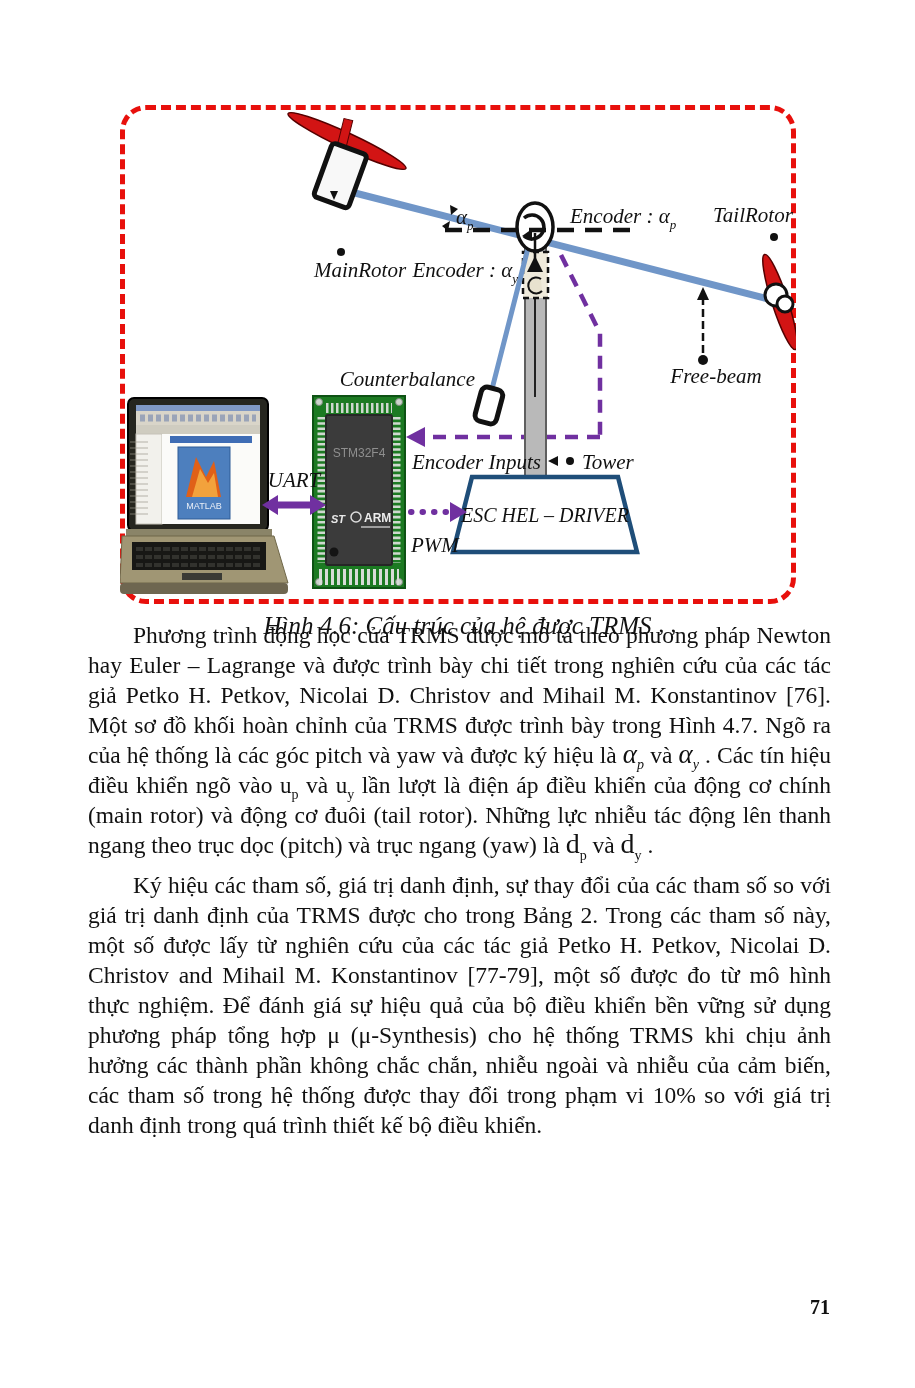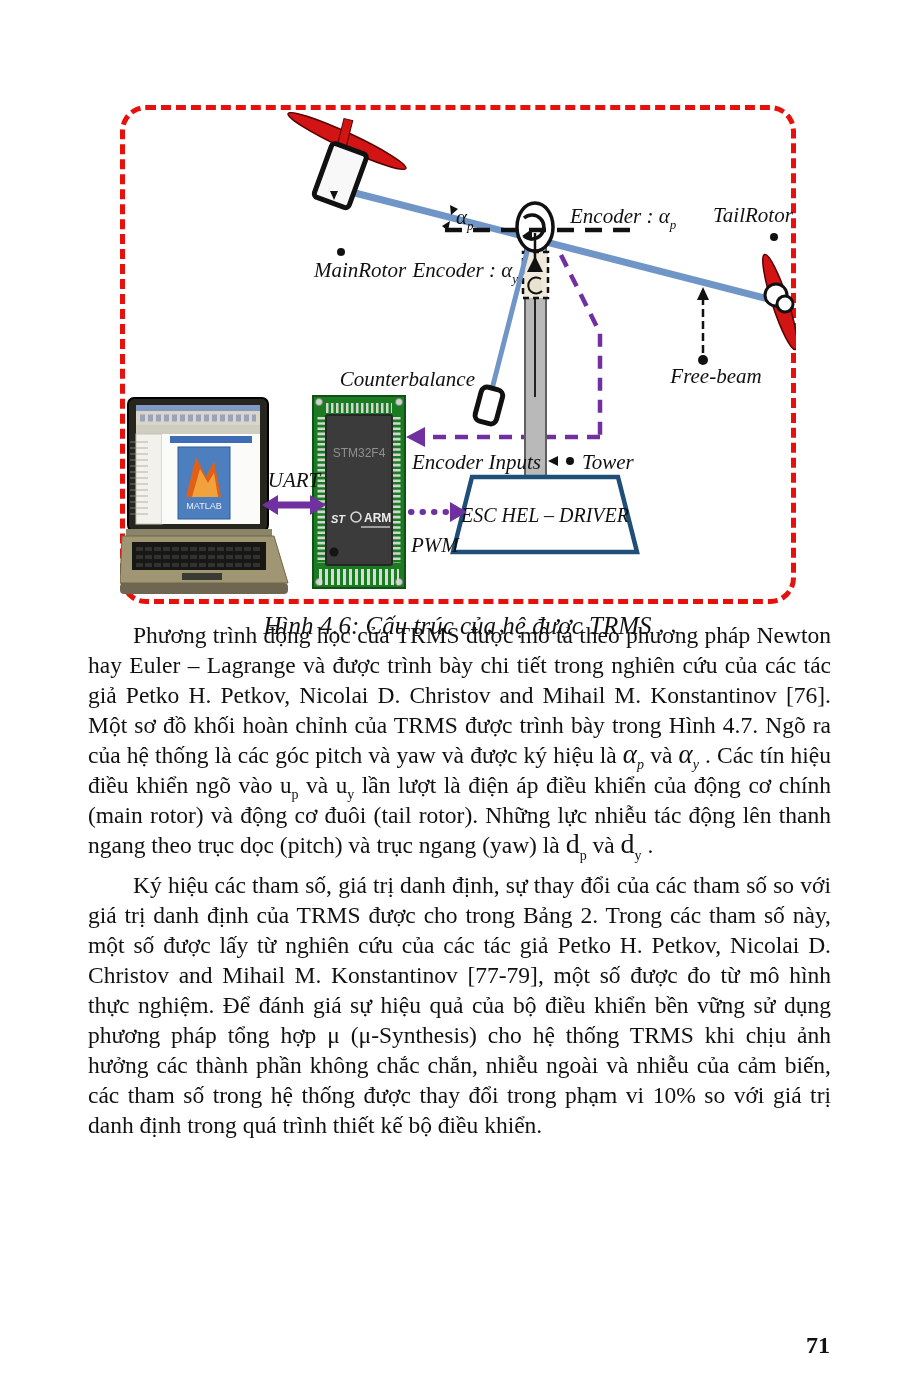--- a/index.html
+++ b/index.html
@@ -11,21 +11,21 @@
   .caption{position:absolute;left:0;top:612px;width:915px;text-align:center;
        font-style:italic;font-size:25px;}
   .bodytext{position:absolute;left:88px;top:620px;width:743px;}
   .bodytext p{margin:0 0 10px 0;font-size:23.5px;line-height:30px;
        text-align:justify;text-indent:45px;}
   .mseg{line-height:0;white-space:nowrap;}
   .mseg sub{font-size:14px;line-height:0;}
   .seg-alpha{font-style:italic;font-size:27px;}
   .seg-u{font-size:23px;}
   .seg-d{font-size:28px;}
-  .page-number{position:absolute;right:85px;top:1332px;font-weight:bold;font-size:24px;}
+  .page-number{position:absolute;right:85px;top:1296px;font-weight:bold;font-size:20px;}
   
   .lbl{font-family:"Liberation Serif",serif;font-style:italic;font-size:21px;fill:#111;}
   .lbl-sm{font-family:"Liberation Serif",serif;font-style:italic;font-size:20px;fill:#111;}
   .lbl-sub{font-size:13px;}
   .chiptxt{font-family:"Liberation Sans",sans-serif;}
 </style>
 </head>
 <body>
 
 <div class="figure-box">

